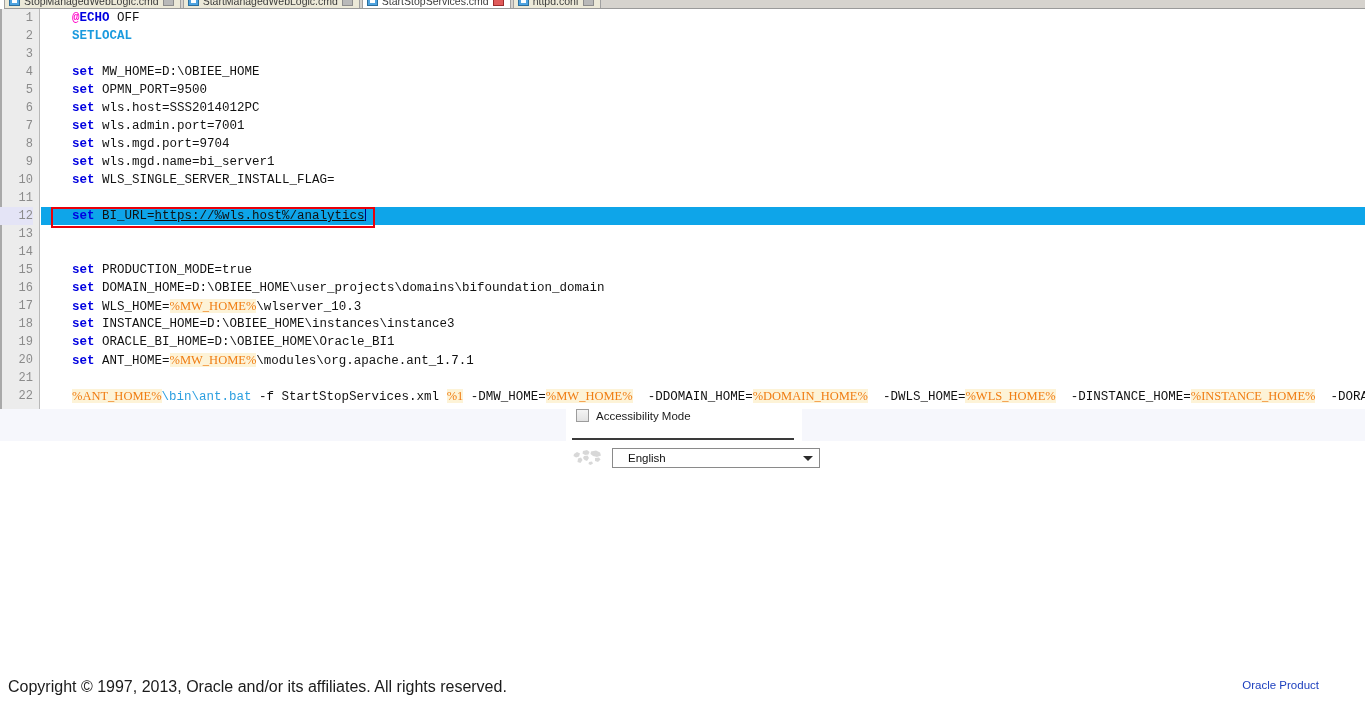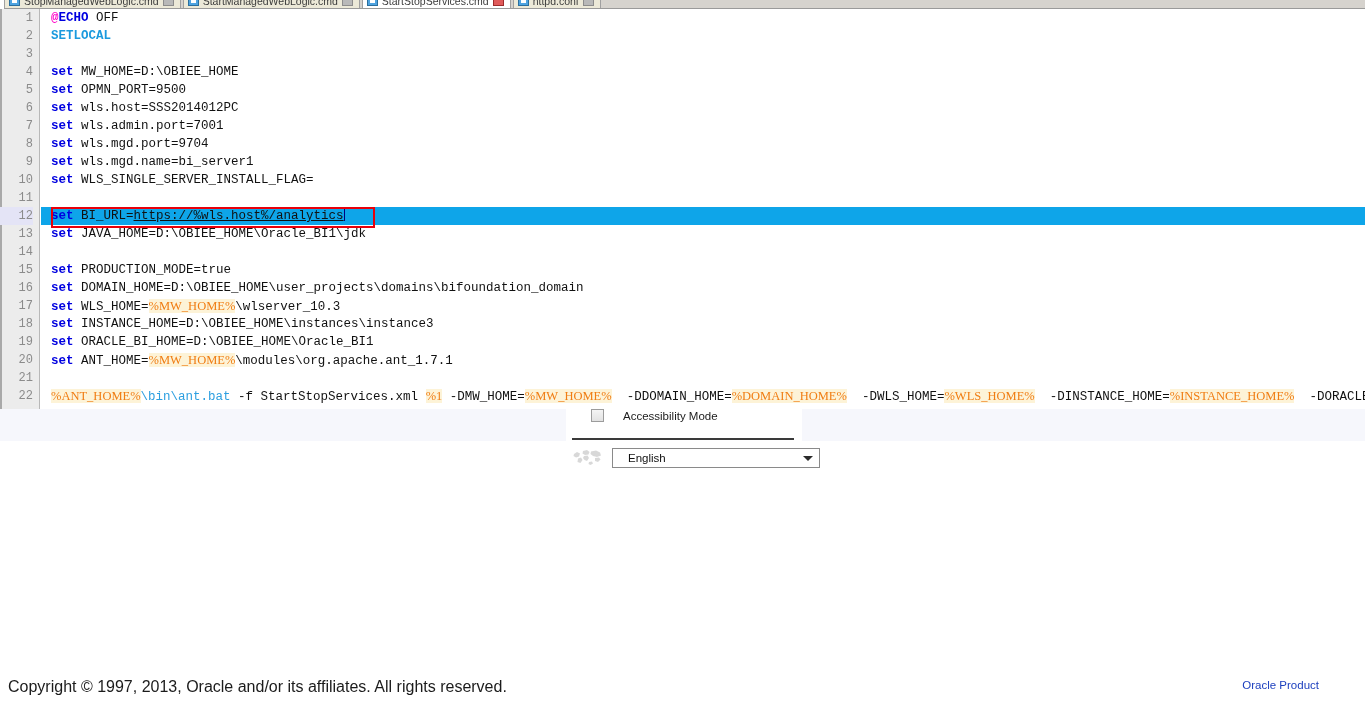--- a/index.html
+++ b/index.html
@@ -90,21 +90,21 @@
   }
   .row .ln {
     position: absolute;
     left: -41px;
     width: 33px;
     text-align: right;
     color: #8b8b8b;
     font-family: "Liberation Mono", monospace;
     font-size: 12px;
   }
-  .row .txt { display: inline-block; padding-left: 10px; }
+  .row .txt { display: inline-block; padding-left: 10px; margin-left: 21px; }
   .row.hl { background: #0ea5e9; }
   .row.hl .ln { background: #e4e4f6; }
 
   .kw   { color: #0000e0; font-weight: bold; }
   .kw2  { color: #1a9ade; font-weight: bold; }
   .at   { color: #ff00c8; font-weight: bold; }
   .var  { color: #f07d13; background: #fdf3d7; font-family: Liberation Serif, serif; }
   .path { color: #2c9fe0; }
   .url  { text-decoration: underline; }
   .cursor {
@@ -134,22 +134,22 @@
 
   
   .acc-panel {
     position: absolute;
     top: 406px; left: 566px;
     width: 236px; height: 75px;
     background: #ffffff;
   }
   .acc-row {
     position: absolute;
-    top: 3px; left: 25px;
-    display: flex; align-items: center; gap: 19px;
+    top: 3px; left: 10px;
+    display: flex; align-items: center; gap: 7px;
   }
   .acc-check {
     width: 13px; height: 13px;
     background: linear-gradient(#f4f4f4, #e2e2e2);
     border: 1px solid #9c9c9c;
     display: inline-block;
   }
   .acc-label {
     font-size: 11.5px;
     color: #1b1b1b;
@@ -242,21 +242,21 @@
       <div class="row"><span class="ln">3</span><span class="txt"></span></div>
       <div class="row"><span class="ln">4</span><span class="txt"><span class="kw">set</span><span> MW_HOME=D:\OBIEE_HOME</span></span></div>
       <div class="row"><span class="ln">5</span><span class="txt"><span class="kw">set</span><span> OPMN_PORT=9500</span></span></div>
       <div class="row"><span class="ln">6</span><span class="txt"><span class="kw">set</span><span> wls.host=SSS2014012PC</span></span></div>
       <div class="row"><span class="ln">7</span><span class="txt"><span class="kw">set</span><span> wls.admin.port=7001</span></span></div>
       <div class="row"><span class="ln">8</span><span class="txt"><span class="kw">set</span><span> wls.mgd.port=9704</span></span></div>
       <div class="row"><span class="ln">9</span><span class="txt"><span class="kw">set</span><span> wls.mgd.name=bi_server1</span></span></div>
       <div class="row"><span class="ln">10</span><span class="txt"><span class="kw">set</span><span> WLS_SINGLE_SERVER_INSTALL_FLAG=</span></span></div>
       <div class="row"><span class="ln">11</span><span class="txt"></span></div>
       <div class="row hl"><span class="ln">12</span><span class="txt"><span class="kw">set</span><span> BI_URL=</span><span class="url">https://%wls.host%/analytics</span><span class="cursor"></span></span></div>
-      <div class="row"><span class="ln">13</span><span class="txt"><span class="kw">set</span><span> JAVA_HOME=D:\OBIEE_HOME\Oracle_BI1\jdk</span></span></div>
+      <div class="row"><span class="ln">13</span></div>
       <div class="row"><span class="ln">14</span><span class="txt"></span></div>
       <div class="row"><span class="ln">15</span><span class="txt"><span class="kw">set</span><span> PRODUCTION_MODE=true</span></span></div>
       <div class="row"><span class="ln">16</span><span class="txt"><span class="kw">set</span><span> DOMAIN_HOME=D:\OBIEE_HOME\user_projects\domains\bifoundation_domain</span></span></div>
       <div class="row"><span class="ln">17</span><span class="txt"><span class="kw">set</span><span> WLS_HOME=</span><span class="var">%MW_HOME%</span><span>\wlserver_10.3</span></span></div>
       <div class="row"><span class="ln">18</span><span class="txt"><span class="kw">set</span><span> INSTANCE_HOME=D:\OBIEE_HOME\instances\instance3</span></span></div>
       <div class="row"><span class="ln">19</span><span class="txt"><span class="kw">set</span><span> ORACLE_BI_HOME=D:\OBIEE_HOME\Oracle_BI1</span></span></div>
       <div class="row"><span class="ln">20</span><span class="txt"><span class="kw">set</span><span> ANT_HOME=</span><span class="var">%MW_HOME%</span><span>\modules\org.apache.ant_1.7.1</span></span></div>
       <div class="row"><span class="ln">21</span><span class="txt"></span></div>
       <div class="row"><span class="ln">22</span><span class="txt"><span class="var">%ANT_HOME%</span><span class="path">\bin\ant.bat</span><span> -f StartStopServices.xml </span><span class="var">%1</span><span> -DMW_HOME=</span><span class="var">%MW_HOME%</span><span>  -DDOMAIN_HOME=</span><span class="var">%DOMAIN_HOME%</span><span>  -DWLS_HOME=</span><span class="var">%WLS_HOME%</span><span>  -DINSTANCE_HOME=</span><span class="var">%INSTANCE_HOME%</span><span>  -DORACLE_BI</span></span></div>
     </div>

